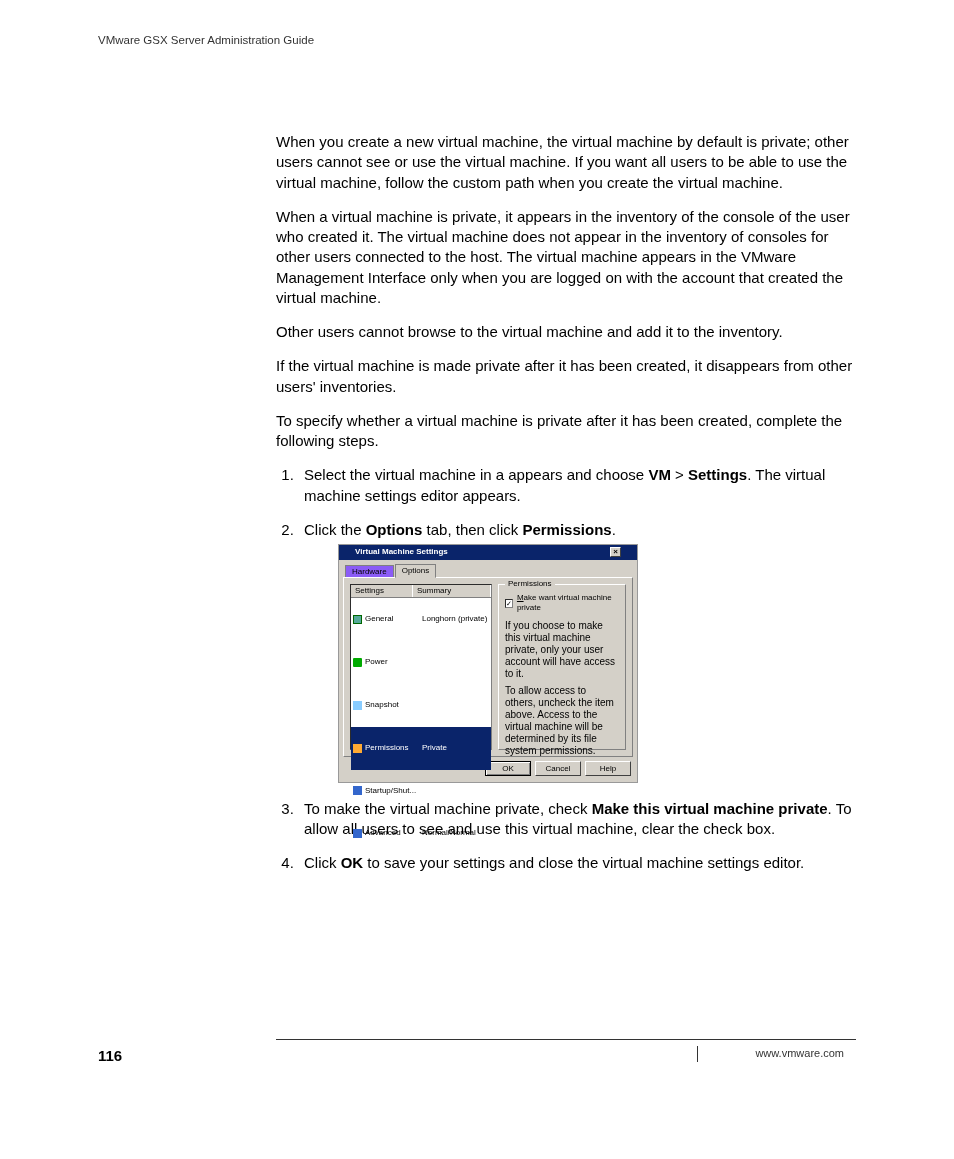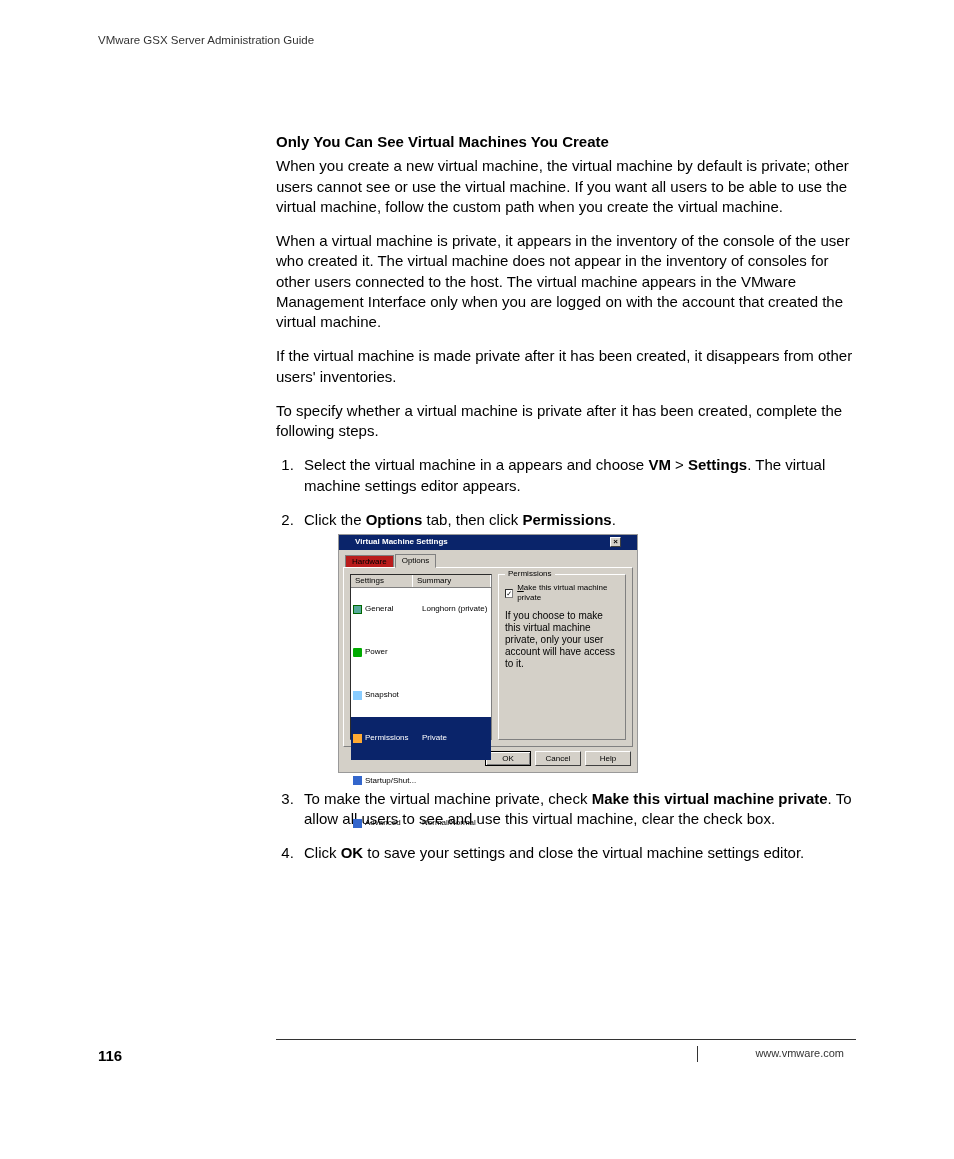--- a/index.html
+++ b/index.html
@@ -18,21 +18,21 @@
   .footer-url { position: absolute; right: 12px; top: 0; font-size: 11px; color: #333; }
   .footer-sep { position: absolute; right: 158px; top: -1px; width: 0; height: 16px; border-left: 0.5px solid #333; }
 
   
   .dialog-wrap { width: 300px; margin: 4px 0 16px 34px; border: 1px solid #999; background: #d4d0c8; font-family: Tahoma, Arial, sans-serif; font-size: 8px; }
   .dialog-titlebar { background: #0a246a; color: #fff; font-weight: 700; padding: 2px 16px; display: flex; justify-content: space-between; align-items: center; }
   .dialog-close { background: #d4d0c8; color: #000; width: 11px; height: 10px; line-height: 8px; text-align: center; font-size: 8px; border: 1px solid #fff; border-right-color:#404040; border-bottom-color:#404040; }
   .dialog-body { padding: 4px; }
   .tabs { display: flex; gap: 1px; margin-bottom: -1px; padding-left:2px; }
   .tab { border: 1px solid #808080; border-bottom: none; background: #d4d0c8; padding: 1px 6px 0 6px; font-size: 8px; position: relative; }
-  .tab.inactive { top: 1px; background:#b91c1c; }
+  .tab.inactive { top: 1px; background:#8b5cf6; }
   .tab.active { background: #d4d0c8; border-bottom: 1px solid #d4d0c8; z-index: 2; position: relative; }
   .tab-panel { border: 1px solid #808080; border-top-color:#fff; border-left-color:#fff; background: #d4d0c8; padding: 6px; display: flex; gap: 6px; height: 180px; position: relative; }
   .settings-list { flex: 0 0 142px; background: #fff; border: 1px inset #808080; }
   .list-header { display: flex; background: #d4d0c8; border-bottom: 1px solid #808080; }
   .list-header div { padding: 1px 4px; font-size: 8px; border-right: 1px solid #fff; }
   .col-settings { flex: 0 0 62px; }
   .col-summary { flex: 1; }
   .list-row { display: flex; padding: 16px 2px; align-items: center; }
   .list-row .ico { width: 9px; height: 9px; margin-right: 3px; display: inline-block; flex-shrink:0; }
   .list-row .c1 { flex: 0 0 57px; font-size: 8px; white-space: nowrap; overflow: hidden; }
@@ -54,23 +54,23 @@
   .dlg-btn.default { border: 1px solid #000; box-shadow: inset 1px 1px 0 #fff, inset -1px -1px 0 #808080; }
   .u { text-decoration: underline; }
 </style>
 </head>
 <body>
 
 <div class="page">
   <div class="running-header">VMware GSX Server Administration Guide</div>
 
   <div class="content">
-    <div class="heading">Only You Can See Virtual Machines You Create</div>
     <div class="para">When you create a new virtual machine, the virtual machine by default is private; other users cannot see or use the virtual machine. If you want all users to be able to use the virtual machine, follow the custom path when you create the virtual machine.</div>
     <div class="para">When a virtual machine is private, it appears in the inventory of the console of the user who created it. The virtual machine does not appear in the inventory of consoles for other users connected to the host. The virtual machine appears in the VMware Management Interface only when you are logged on with the account that created the virtual machine.</div>
+    <div class="para">Other users cannot browse to the virtual machine and add it to the inventory.</div>
     <div class="para">If the virtual machine is made private after it has been created, it disappears from other users' inventories.</div>
     <div class="para">To specify whether a virtual machine is private after it has been created, complete the following steps.</div>
 
     <ol class="steps">
       <li>
         <span>Select the virtual machine in a appears and choose </span><span class="bold">VM</span><span> &gt; </span><span class="bold">Settings</span><span>. The virtual machine settings editor appears.</span>
       </li>
       <li>
         <span>Click the </span><span class="bold">Options</span><span> tab, then click </span><span class="bold">Permissions</span><span>.</span>
 
@@ -121,23 +121,24 @@
                       <span class="ico ico-advanced"></span>
                       <span class="c1">Advanced</span>
                       <span class="c2">Normal/Normal</span>
                     </div>
                   </div>
               </div>
               <div class="permissions-group">
                 <div class="group-label">Permissions</div>
                 <div class="checkbox-row">
                   <div class="checkbox-box">✓</div>
-                  <span><span class="u">M</span><span>ake this virtual machine private</span></span>
+                  <span><span class="u">M</span><span>ake want virtual machine private</span></span>
                 </div>
                 <div class="hint">If you choose to make this virtual machine private, only your user account will have access to it.</div>
+                <div class="hint">To allow access to others, uncheck the item above. Access to the virtual machine will be determined by its file system permissions.</div>
               </div>
             </div>
             <div class="dialog-buttons">
               <div class="dlg-btn default">OK</div>
               <div class="dlg-btn">Cancel</div>
               <div class="dlg-btn">Help</div>
             </div>
           </div>
         </div>
       </li>

